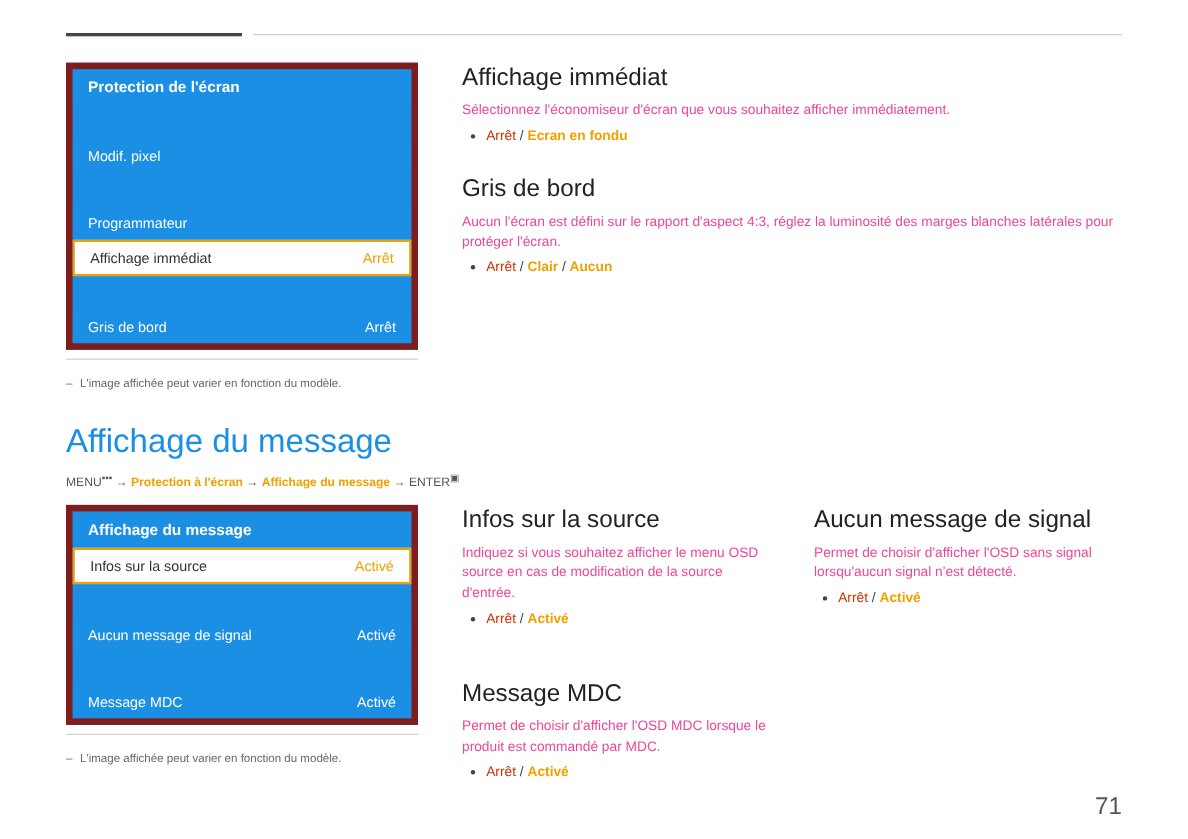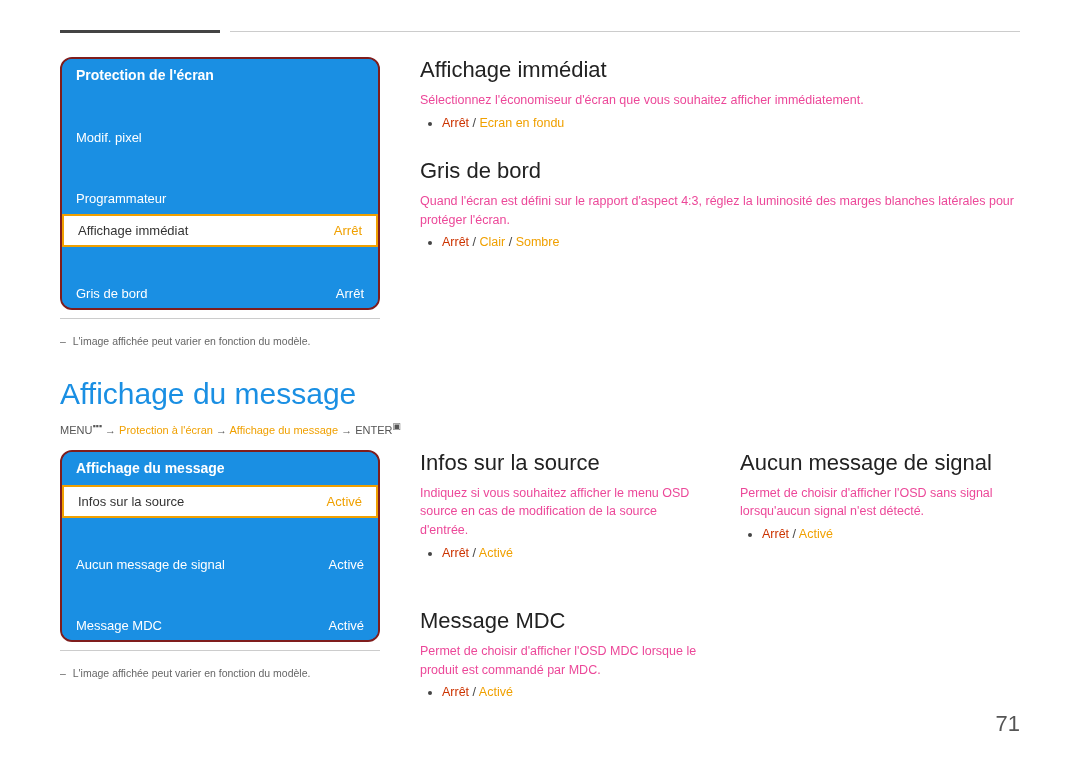--- a/index.html
+++ b/index.html
@@ -41,23 +41,23 @@
       width: 320px;
       flex-shrink: 0;
     }
     .right-col {
       flex: 1;
     }
 
     
     .menu-box {
       background: #1a8fe3;
-      border-radius: 12px;
+      border-radius: 0;
       overflow: hidden;
-      border: 2px solid #7f1d1d;
+      border: 6px solid #7f1d1d;
     }
     .menu-box-title {
       background: #1a8fe3;
       color: #fff;
       font-size: 14px;
       font-weight: bold;
       padding: 8px 14px;
     }
     .menu-item {
       display: flex;
@@ -116,20 +116,21 @@
       list-style: disc;
       margin-left: 22px;
     }
     .bullet-list li {
       font-size: 12.5px;
       color: #444;
     }
     .link-orange {
       color: #f0a000;
       text-decoration: none;
+      font-weight: bold;
     }
     .link-red {
       color: #cc3300;
       text-decoration: none;
     }
 
     
     .page-section-title {
       font-size: 30px;
       font-weight: 400;
@@ -202,28 +203,28 @@
         <li>
           <span class="link-red">Arrêt</span>
           <span> / </span>
           <span class="link-orange">Ecran en fondu</span>
         </li>
       </ul>
     </div>
 
     <div class="content-section">
       <div class="content-title">Gris de bord</div>
-      <div class="content-desc">Quand l'écran est défini sur le rapport d'aspect 4:3, réglez la luminosité des marges blanches latérales pour protéger l'écran.</div>
+      <div class="content-desc">Aucun l'écran est défini sur le rapport d'aspect 4:3, réglez la luminosité des marges blanches latérales pour protéger l'écran.</div>
       <ul class="bullet-list">
         <li>
           <span class="link-red">Arrêt</span>
           <span> / </span>
           <span class="link-orange">Clair</span>
           <span> / </span>
-          <span class="link-orange">Sombre</span>
+          <span class="link-orange">Aucun</span>
         </li>
       </ul>
     </div>
   </div>
 </div>
 
 <div class="page-section-title">Affichage du message</div>
 
 <div class="menu-path">
   <span>MENU</span><span style="font-size:9px;vertical-align:super;">▪▪▪</span>

